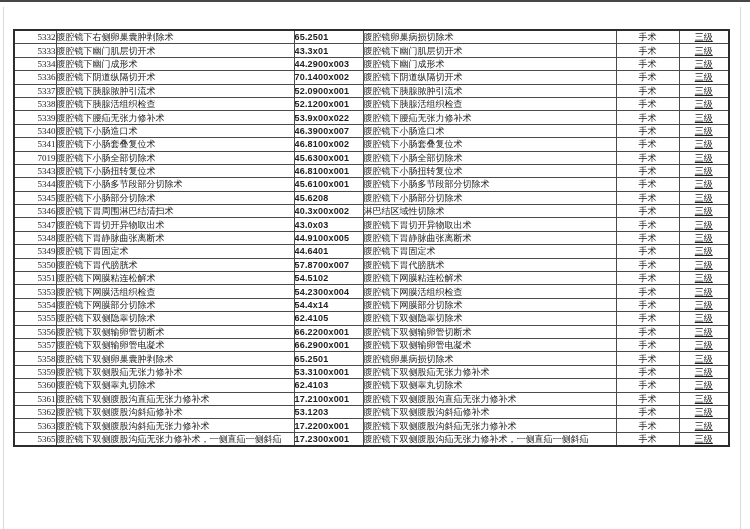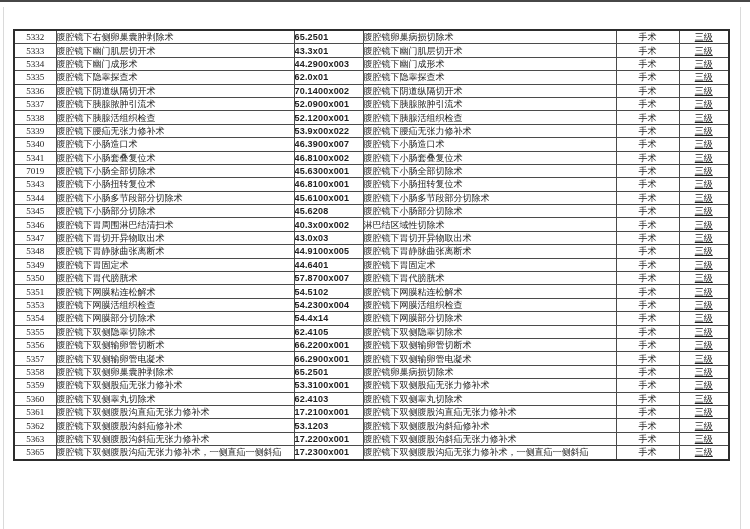--- a/index.html
+++ b/index.html
@@ -44,25 +44,24 @@
     height: 12.4px;
     line-height: 12px;
     padding: 0;
     font-size: 9px;
     color: #222222;
     overflow: hidden;
     white-space: nowrap;
     vertical-align: middle;
   }
   td.c-seq {
-    text-align: center;
+    text-align: right;
     font-family: "Liberation Serif", "DejaVu Serif", serif;
     font-size: 8.5px;
     color: #2a2a2a;
-    border-radius: 6px;
   }
   td.c-name, td.c-std {
     text-align: left;
     padding: 0 2px 0 5px;
     font-family: "Liberation Serif", "DejaVu Serif", serif;
   }
   td.c-code {
     font-family: "Liberation Sans", "DejaVu Sans", sans-serif;
     font-weight: bold;
     font-size: 8.8px;
@@ -116,28 +115,20 @@
       </tr>
       <tr>
         <td class="c-seq">5334</td>
         <td class="c-name">腹腔镜下幽门成形术</td>
         <td class="c-code">44.2900x003</td>
         <td class="c-std">腹腔镜下幽门成形术</td>
         <td class="c-cat">手术</td>
         <td class="c-lvl">三级</td>
       </tr>
       <tr>
-        <td class="c-seq">5335</td>
-        <td class="c-name">腹腔镜下隐睾探查术</td>
-        <td class="c-code">62.0x01</td>
-        <td class="c-std">腹腔镜下隐睾探查术</td>
-        <td class="c-cat">手术</td>
-        <td class="c-lvl">三级</td>
-      </tr>
-      <tr>
         <td class="c-seq">5336</td>
         <td class="c-name">腹腔镜下阴道纵隔切开术</td>
         <td class="c-code">70.1400x002</td>
         <td class="c-std">腹腔镜下阴道纵隔切开术</td>
         <td class="c-cat">手术</td>
         <td class="c-lvl">三级</td>
       </tr>
       <tr>
         <td class="c-seq">5337</td>
         <td class="c-name">腹腔镜下胰腺脓肿引流术</td>

